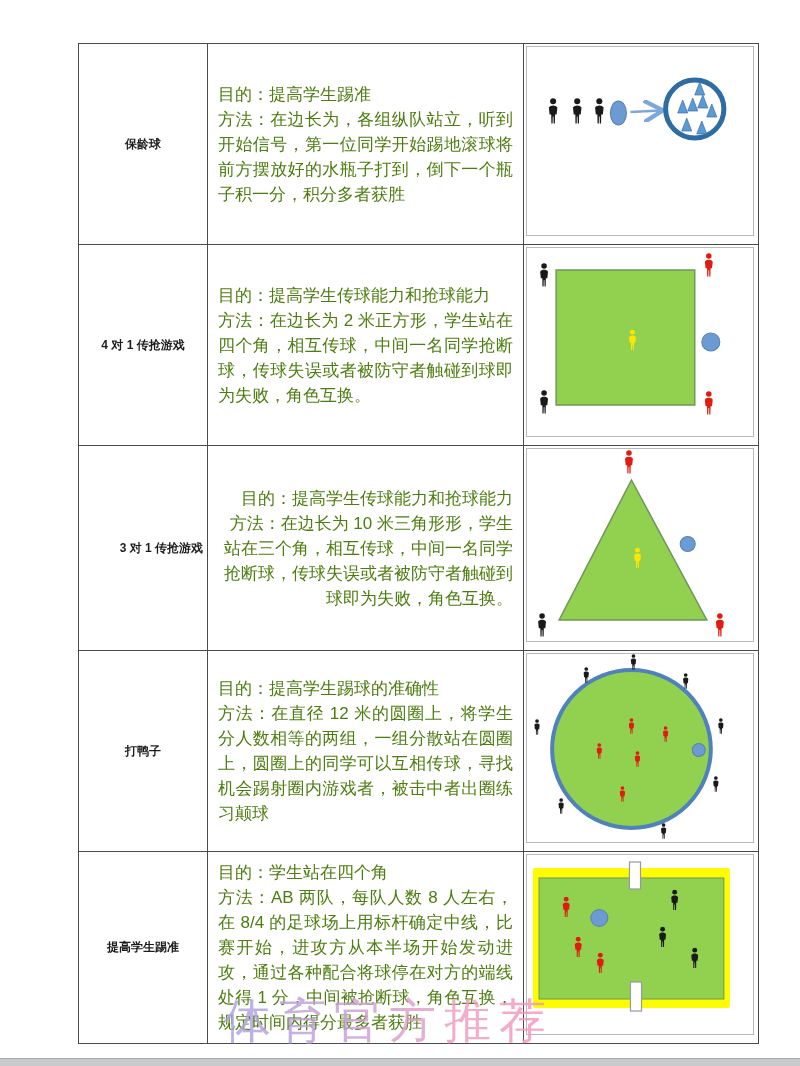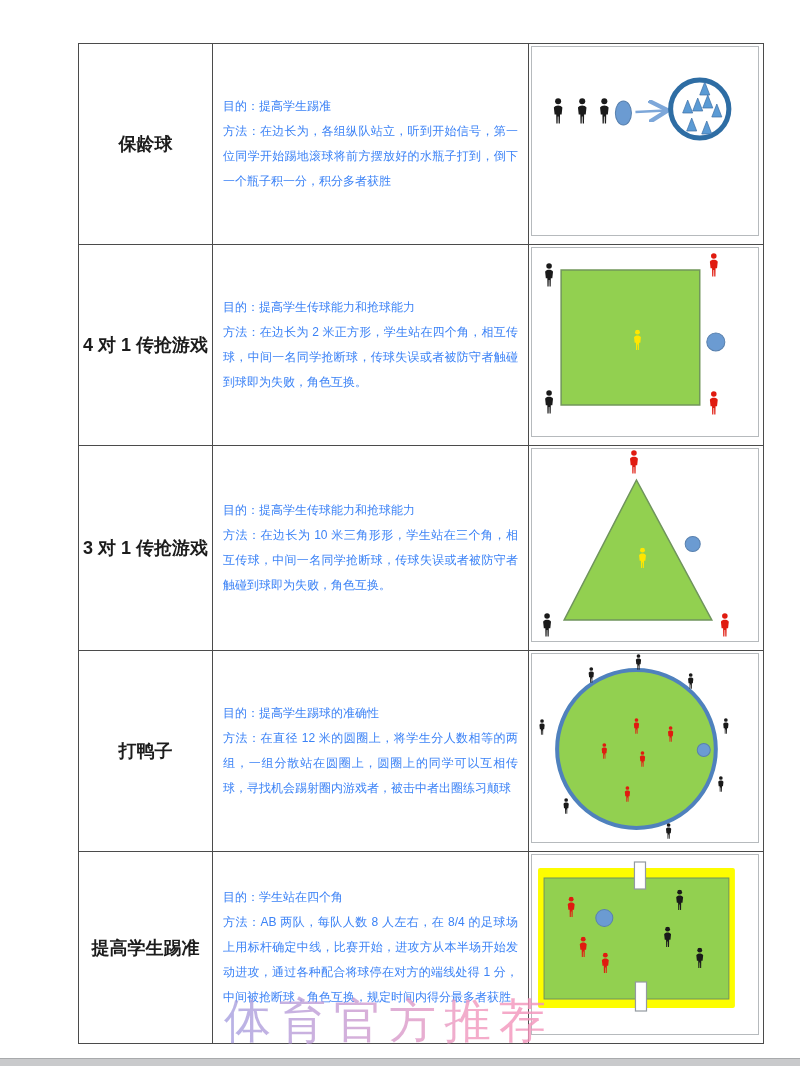--- a/index.html
+++ b/index.html
@@ -12,30 +12,30 @@
     position:absolute;left:78px;top:43px;
     border-collapse:collapse;table-layout:fixed;
   }
   table.games td{
     border:1px solid #4b4b4b;
     vertical-align:middle;
     overflow:hidden;
   }
   td.name-cell{
     width:120px;text-align:center;
-    font-weight:bold;font-size:18px;color:#1c1c1c;
+    font-weight:bold;font-size:12px;color:#1c1c1c;
     padding:0 4px;white-space:nowrap;
   }
   td.desc-cell{
     width:295px;padding:0 10px;
-    font-size:12px;line-height:25px;color:#3b82f6;
+    font-size:17px;line-height:25px;color:#4d7c0f;
     text-align:justify;
   }
   td.diagram-cell{width:234px;padding:0;position:relative;}
-  .r1 td{height:200px;} .r2 td{height:200px;} .r3 td{height:204px;}
+  .r1 td{height:200px;} .r2 td{height:200px;} .r3 td{height:204px;text-align:right;}
   .r4 td{height:200px;} .r5 td{height:191px;}
   .dbox{
     position:absolute;left:2px;top:2px;right:4px;bottom:8px;
     border:1px solid #b6babd;background:#fff;
   }
   .dbox svg{position:absolute;left:0;top:0;width:100%;height:100%;}
   .watermark{
     position:absolute;left:224px;top:995px;
     font-family:Liberation Sans, sans-serif;
     font-size:47px;letter-spacing:8px;line-height:1.1;white-space:nowrap;

